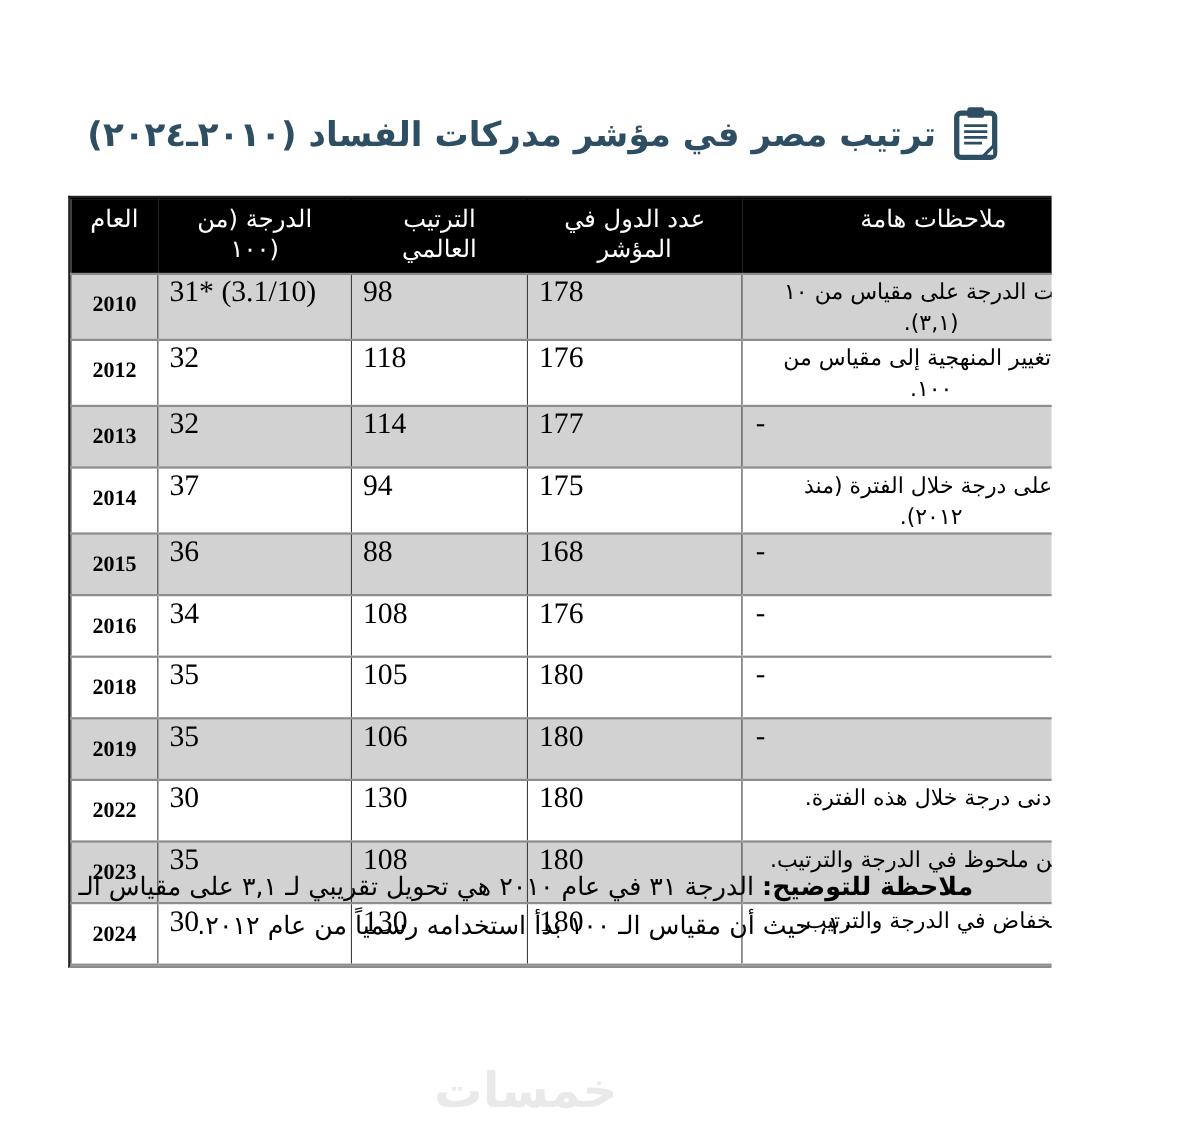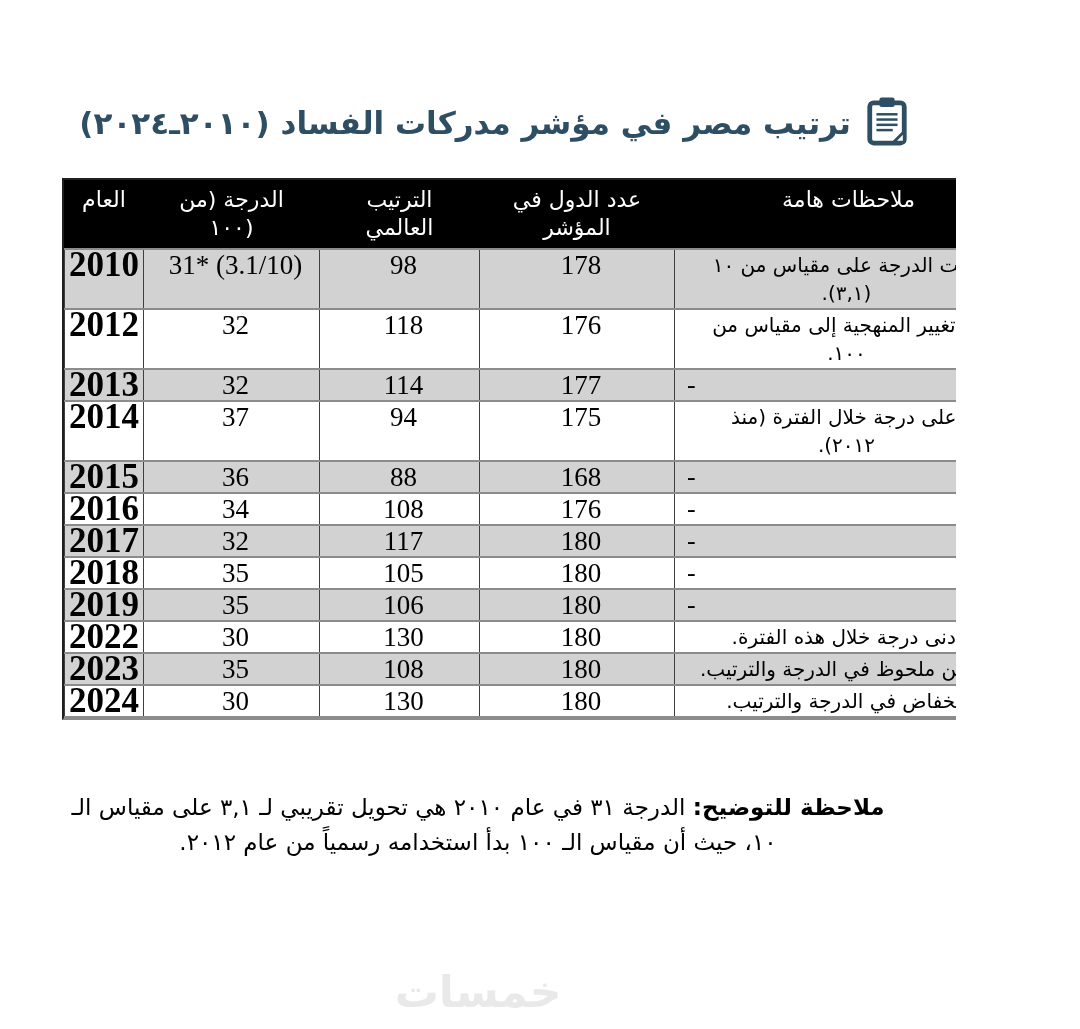--- a/index.html
+++ b/index.html
@@ -20,22 +20,22 @@
         font-family:"Liberation Serif","DejaVu Sans",serif;}
   thead th{background:#000;color:#fff;font-family:"DejaVu Sans",sans-serif;
            font-weight:400;font-size:22px;vertical-align:top;text-align:center;
            padding:5px 4px 7px;white-space:pre-line;line-height:1.25;height:62px;
            box-sizing:border-box;border:1px solid #000;}
   tbody tr{height:32px;}
   tbody td{border-left:1px solid #3f3f3f;border-right:1px solid #3f3f3f;
            border-top:2px solid #8c8c8c;border-bottom:2px solid #8c8c8c;
            vertical-align:top;box-sizing:border-box;background:#fff;}
   tr.shaded td{background:#d2d2d2;}
-  .td-year{text-align:center;font-weight:bold;font-size:35px;line-height:30px;padding:0 2px;}
-  .td-num{text-align:center;font-size:27px;line-height:30px;padding:0 2px 0 10px;}
+  .td-year{text-align:center;font-weight:bold;font-size:20px;line-height:30px;padding:12px 2px;}
+  .td-num{text-align:left;font-size:27px;line-height:30px;padding:0 2px 0 10px;}
   .td-note{direction:rtl;text-align:center;font-family:"DejaVu Sans",sans-serif;
            font-size:20px;line-height:28px;padding:1px 8px 1px 4px;white-space:pre-line;}
   .td-note.dash{direction:ltr;text-align:left;font-family:"Liberation Serif",serif;
                 font-size:26px;padding-left:12px;}
 
   
   .footnote{position:absolute;top:790px;left:50%;transform:translateX(-50%);
             width:880px;direction:rtl;text-align:center;color:#000;
             font-size:23px;line-height:35px;white-space:pre-line;
             font-family:"DejaVu Sans",sans-serif;}
@@ -126,27 +126,20 @@
             <td class="td-num">168</td>
             <td class="td-note dash">-</td>
           </tr>
           <tr class="plain">
             <td class="td-year">2016</td>
             <td class="td-num">34</td>
             <td class="td-num">108</td>
             <td class="td-num">176</td>
             <td class="td-note dash">-</td>
           </tr>
-          <tr class="shaded">
-            <td class="td-year">2017</td>
-            <td class="td-num">32</td>
-            <td class="td-num">117</td>
-            <td class="td-num">180</td>
-            <td class="td-note dash">-</td>
-          </tr>
           <tr class="plain">
             <td class="td-year">2018</td>
             <td class="td-num">35</td>
             <td class="td-num">105</td>
             <td class="td-num">180</td>
             <td class="td-note dash">-</td>
           </tr>
           <tr class="shaded">
             <td class="td-year">2019</td>
             <td class="td-num">35</td>

